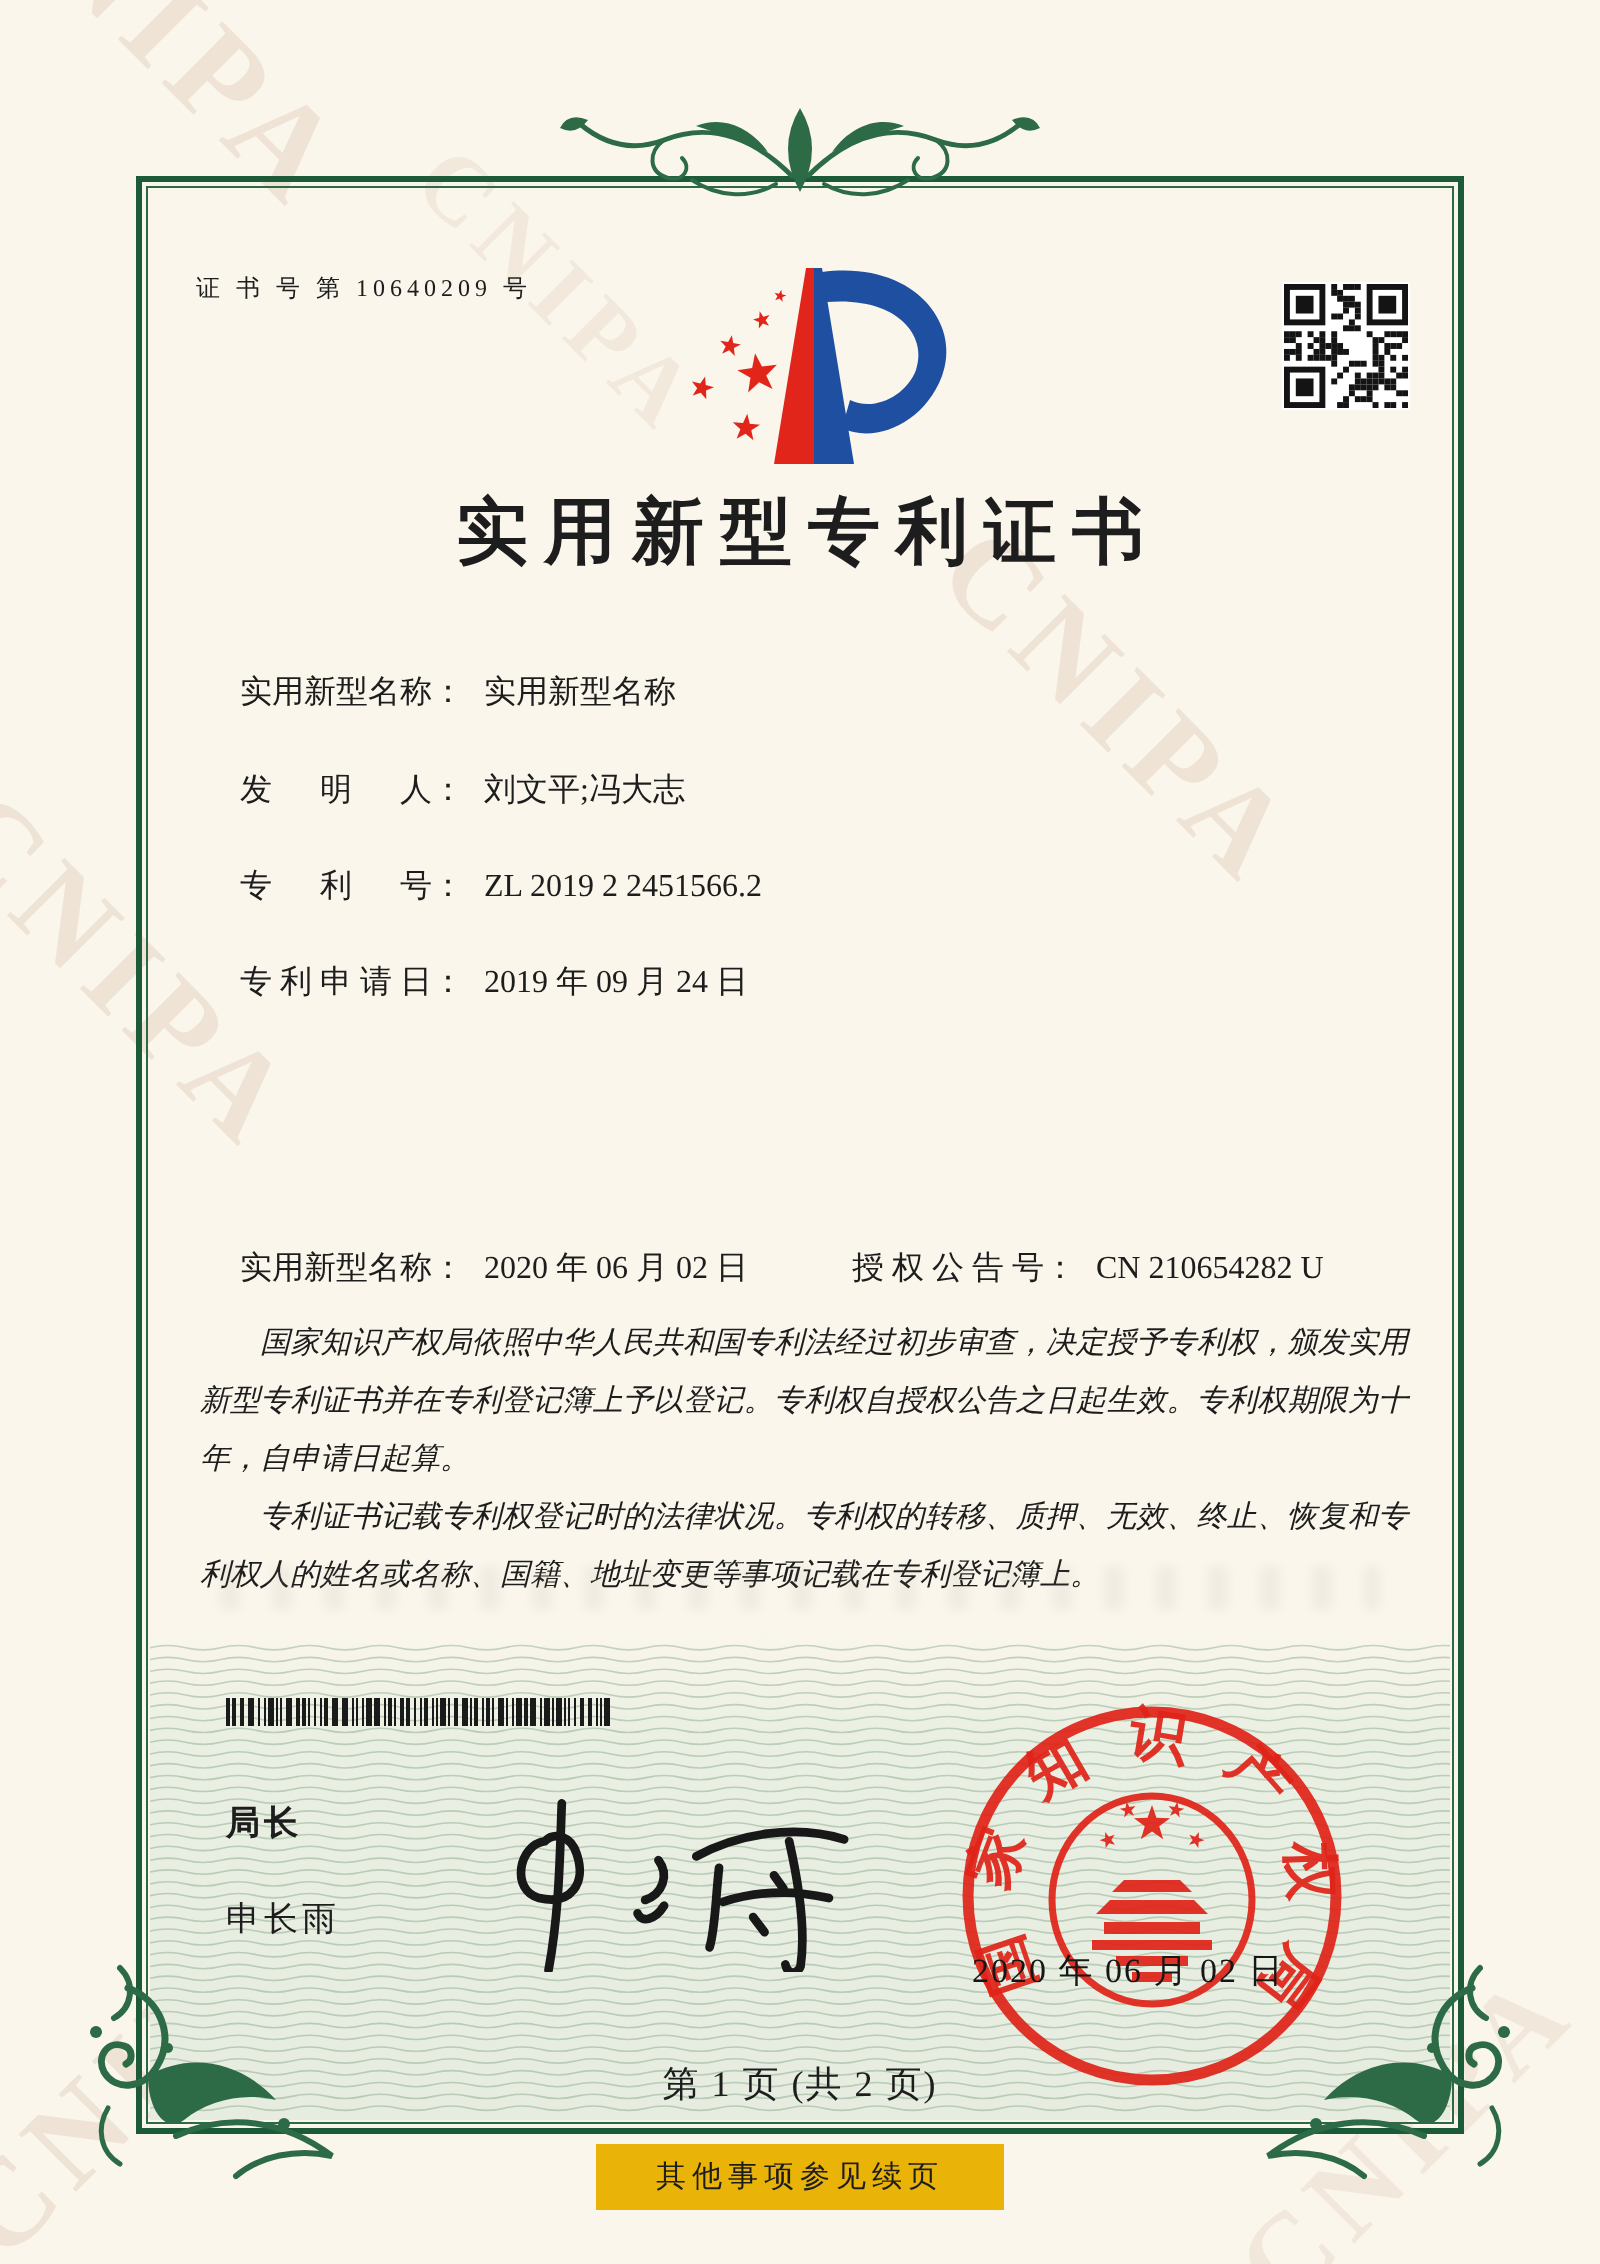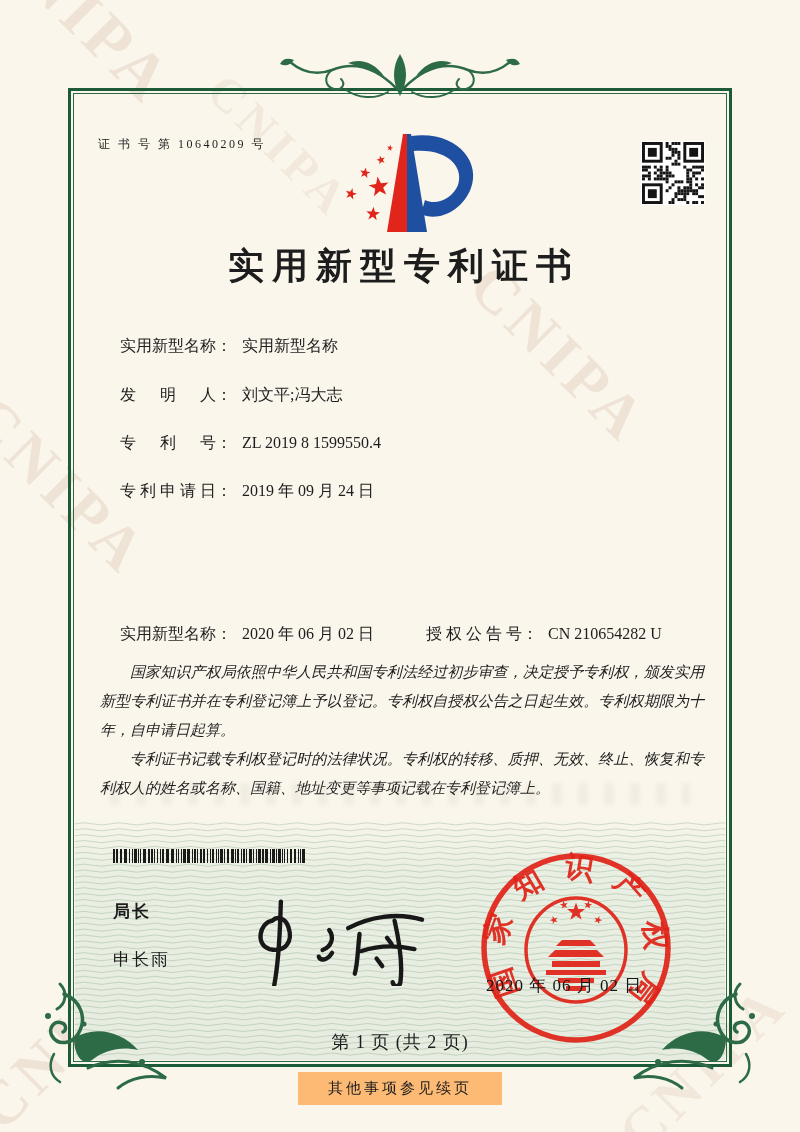--- a/index.html
+++ b/index.html
@@ -47,21 +47,21 @@
   .ghost{left:110px; top:783px; width:580px; height:22px; opacity:.55; filter:blur(2px);
          background:repeating-linear-gradient(90deg, rgba(150,140,118,.16) 0 10px, rgba(150,140,118,0) 10px 26px);}
   .barcode{left:113px; top:849px; width:197px; height:14px;}
   .officer{left:113px; font-size:17px; letter-spacing:2px;}
   .officer-title{top:900px;font-weight:bold;}
   .officer-name{top:948px;}
   .sign{left:238px; top:896px; z-index:4;}
   .seal{left:478px; top:850px; z-index:4;}
   .seal-date{left:486px; top:974px; font-size:17px; letter-spacing:1px; z-index:5; color:#161616;}
   .page-info{left:68px; top:1030px; width:664px; text-align:center; font-size:18px; letter-spacing:1px;}
-  .continuation{left:50%; top:1072px; transform:translateX(-50%); background:#fdba74;
+  .continuation{left:50%; top:1072px; transform:translateX(-50%); background:#eab308;
                 padding:7px 30px; font-size:15px; letter-spacing:3px; white-space:nowrap; z-index:4;}
   .hidden-defs{position:absolute; width:0; height:0; overflow:hidden;}
 </style>
 </head>
 <body>
 
 <svg class="hidden-defs" aria-hidden="true">
   <defs>
     <path id="star" d="M0,-10 L2.35,-3.24 L9.51,-3.09 L3.80,1.24 L5.88,8.09 L0,4 L-5.88,8.09 L-3.80,1.24 L-9.51,-3.09 L-2.35,-3.24 Z"></path>
     <symbol id="cornerOrn" viewBox="0 0 150 130">
@@ -263,21 +263,21 @@
 
   <div class="abs title">实用新型专利证书</div>
 
   <div class="abs frow" style="top:336px">
     <span class="flabel">实用新型名称</span><span class="fcolon">：</span><span class="fvalue">实用新型名称</span>
   </div>
   <div class="abs frow" style="top:385px">
     <span class="flabel">发明人</span><span class="fcolon">：</span><span class="fvalue">刘文平;冯大志</span>
   </div>
   <div class="abs frow" style="top:433px">
-    <span class="flabel">专利号</span><span class="fcolon">：</span><span class="fvalue">ZL 2019 8 1599550.4</span>
+    <span class="flabel">专利号</span><span class="fcolon">：</span><span class="fvalue">ZL 2019 2 2451566.2</span>
   </div>
   <div class="abs frow" style="top:481px">
     <span class="flabel">专利申请日</span><span class="fcolon">：</span><span class="fvalue">2019 年 09 月 24 日</span>
   </div>
 
   <div class="abs frow" style="top:624px">
     <span class="flabel">实用新型名称</span><span class="fcolon">：</span><span class="fvalue">2020 年 06 月 02 日</span>
     <span class="grant-right">
       <span class="flabel">授权公告号</span><span class="fcolon">：</span><span class="fvalue">CN 210654282 U</span>
     </span>

